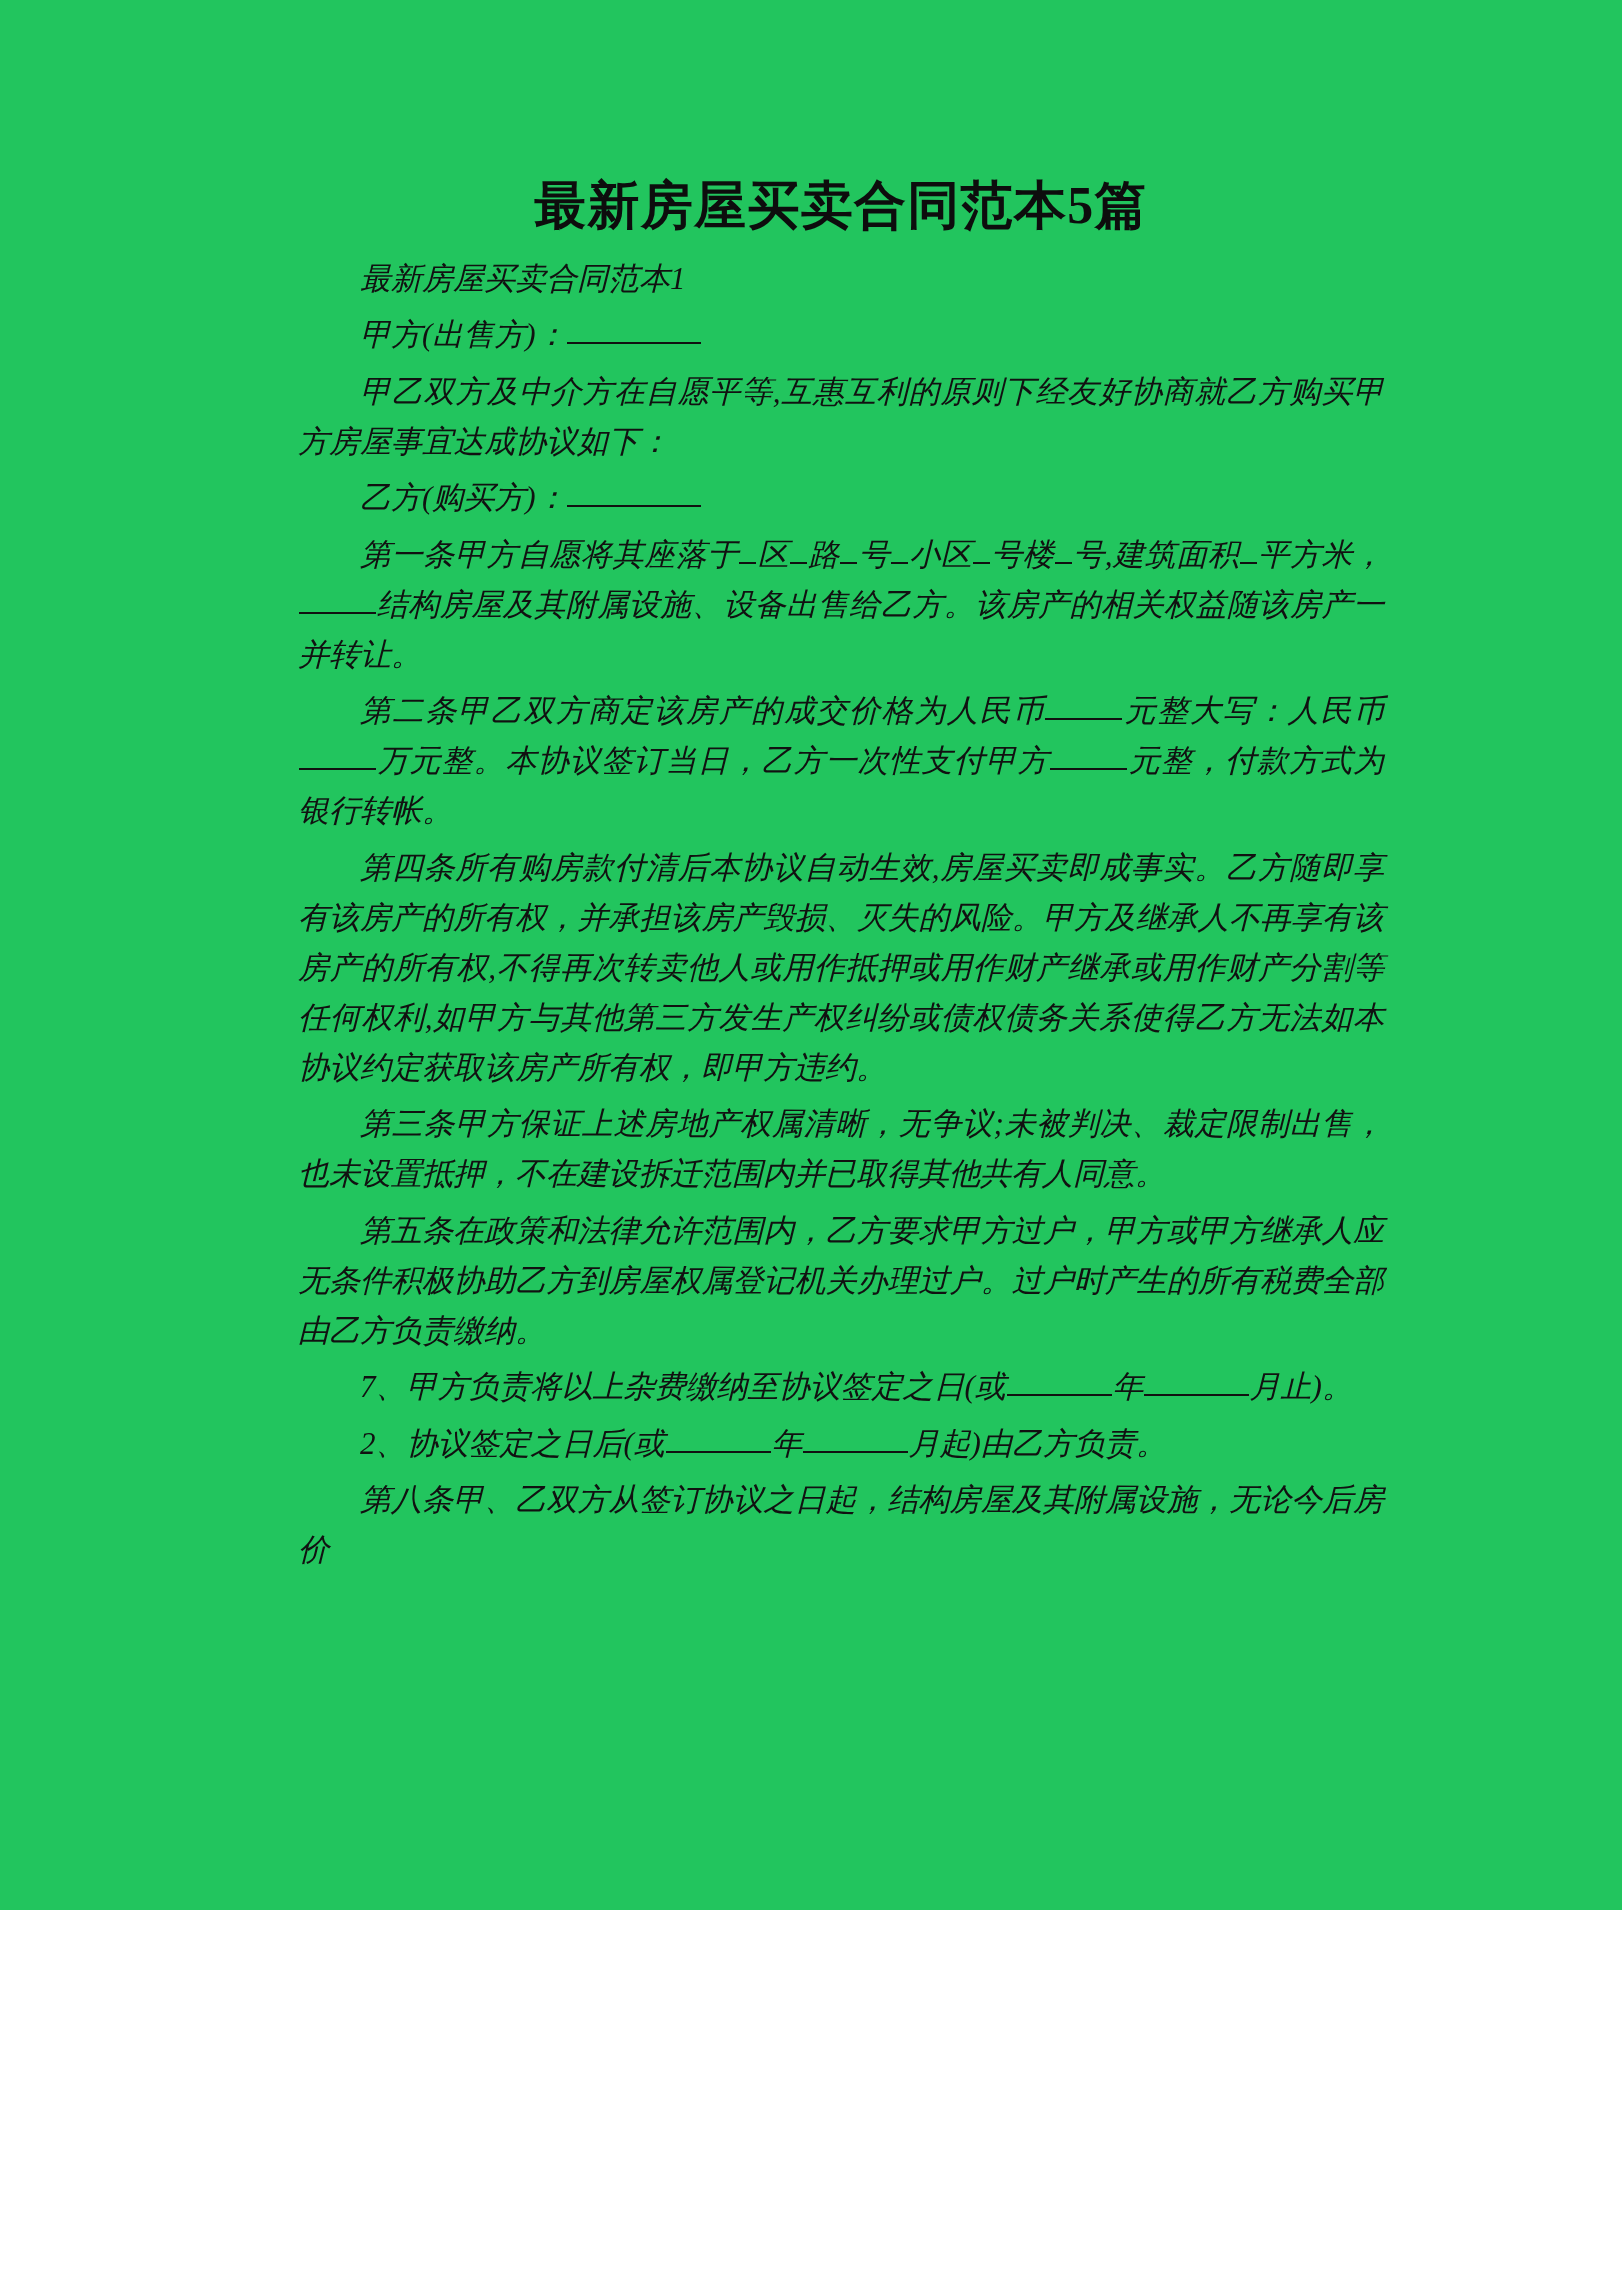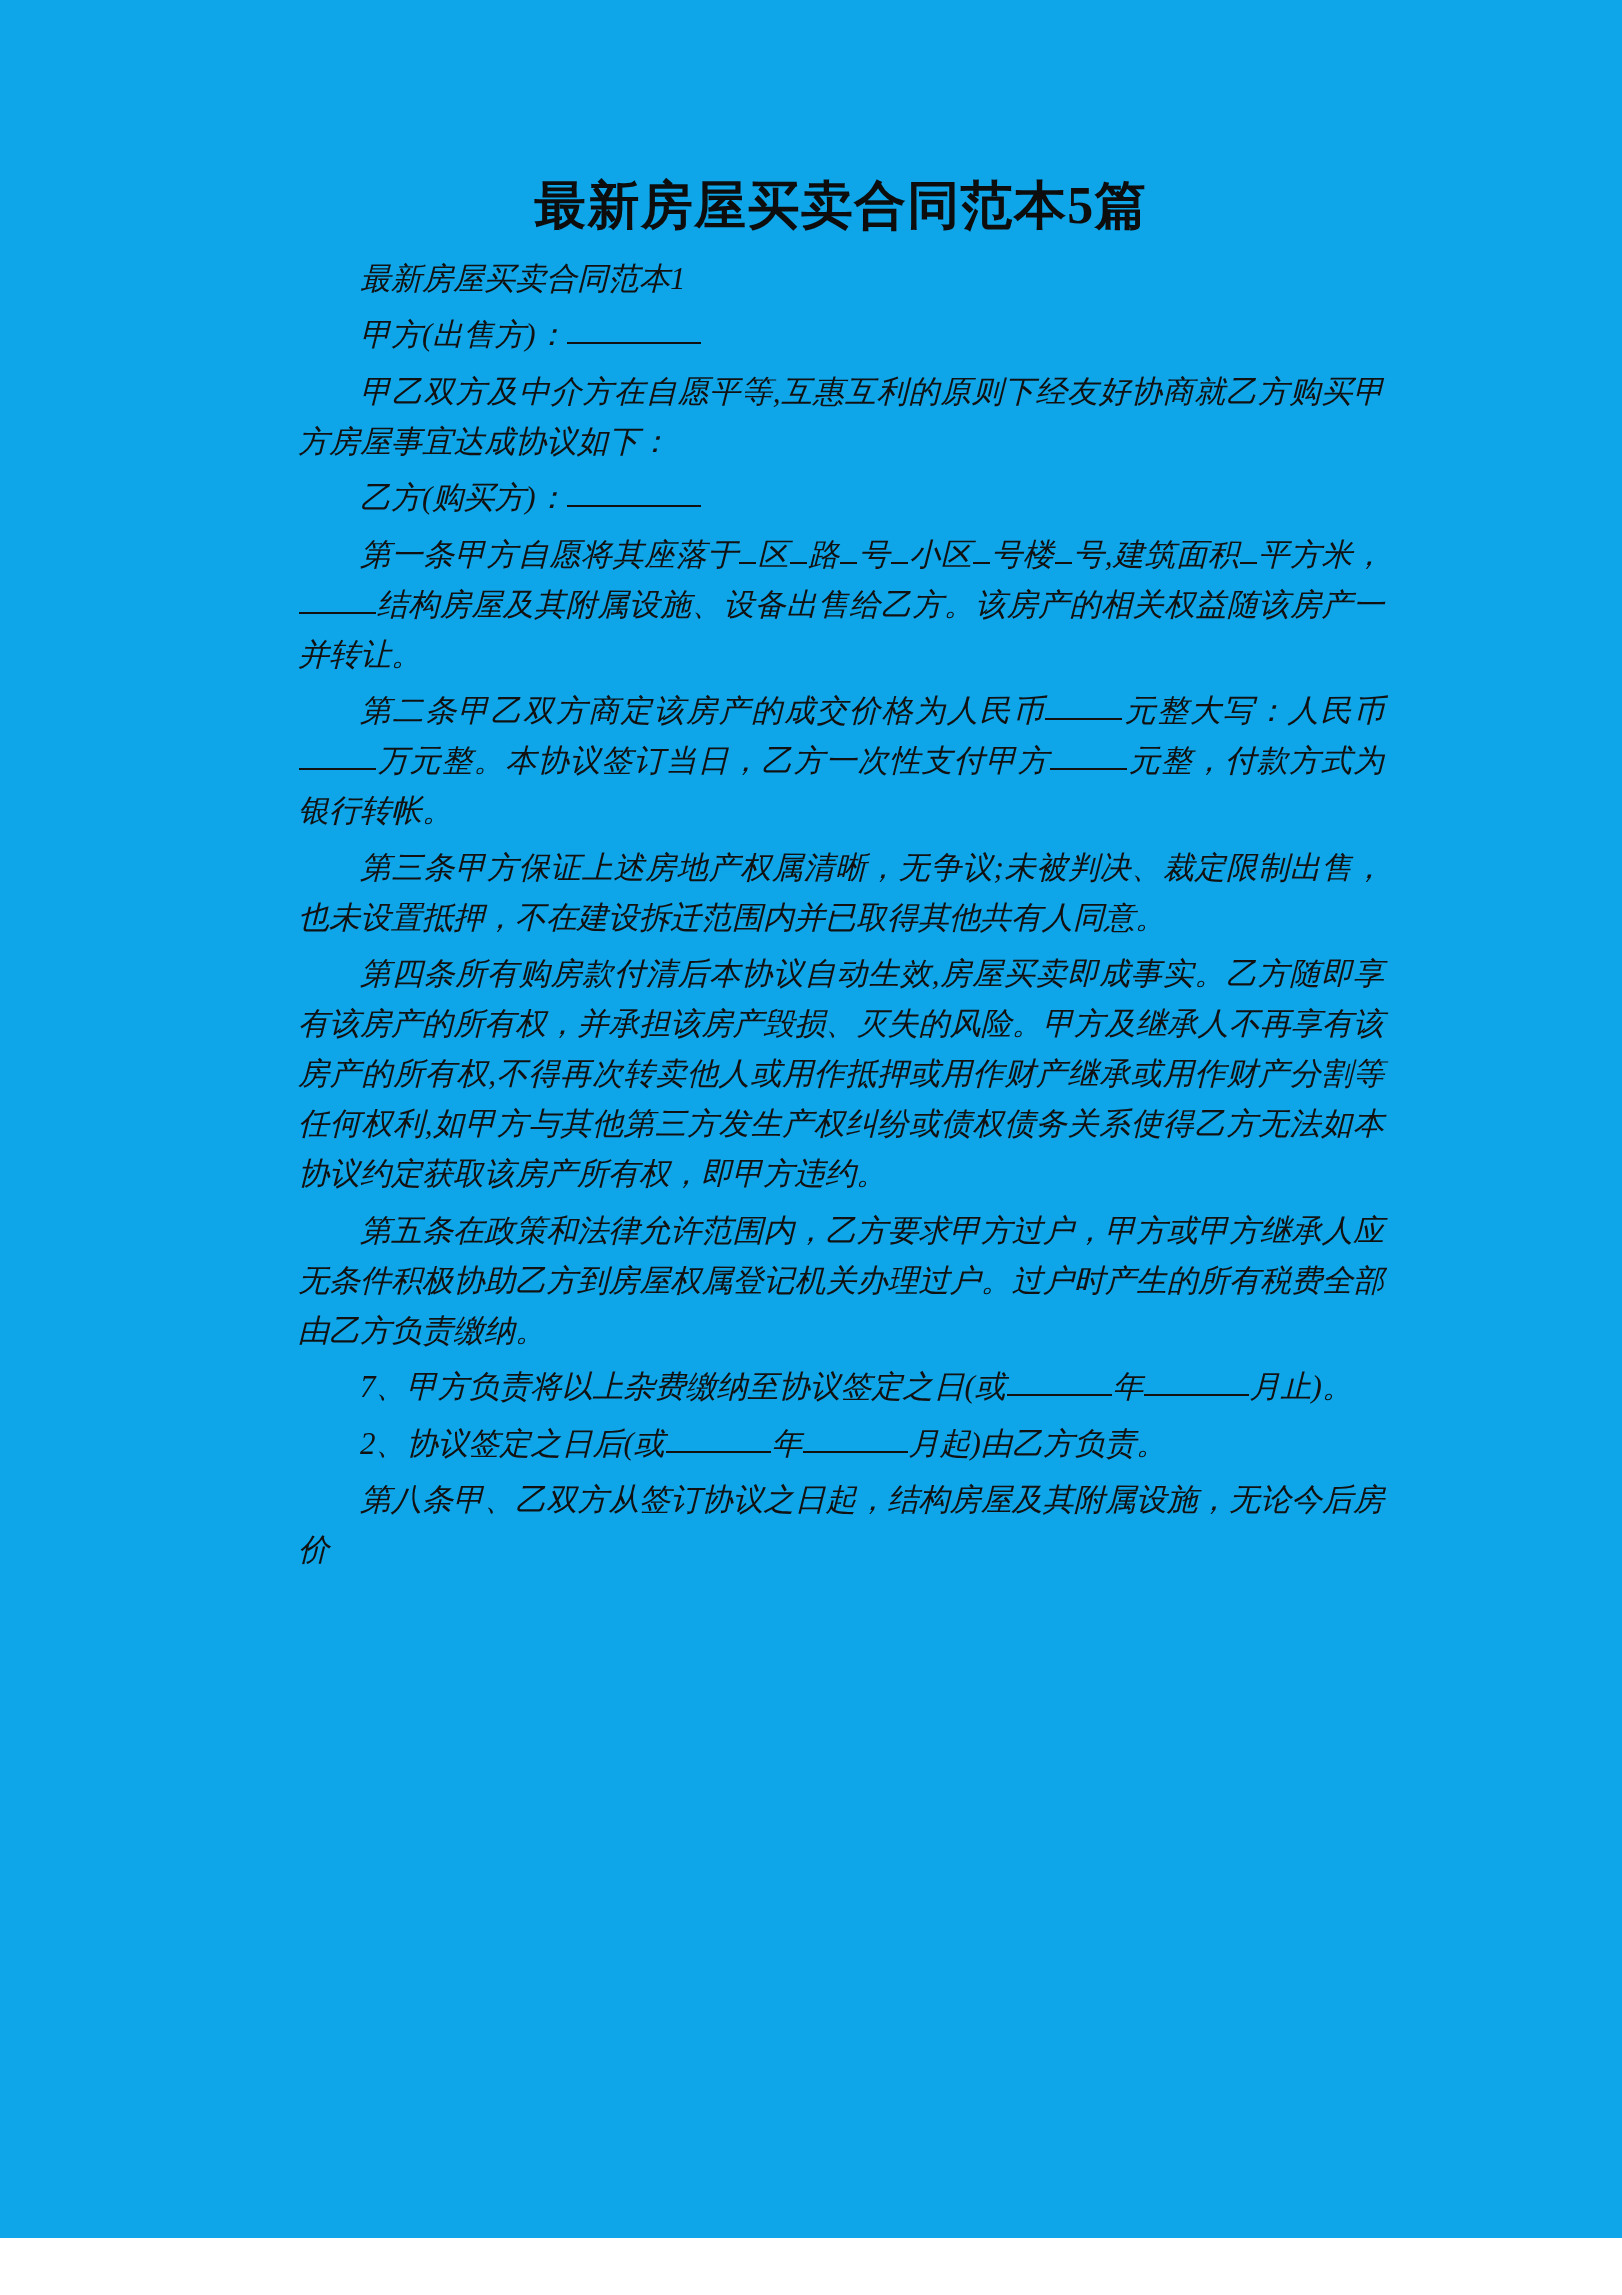--- a/index.html
+++ b/index.html
@@ -4,22 +4,22 @@
 <title>最新房屋买卖合同范本5篇</title>
 <style>
   html, body {
     margin: 0;
     padding: 0;
     background: #ffffff;
   }
   .page {
     position: relative;
     width: 1623px;
-    height: 2238px;
-    background: #0ea5e9;
+    height: 1910px;
+    background: #22c55e;
     overflow: hidden;
     box-sizing: border-box;
   }
   .content {
     position: absolute;
     left: 298px;
     top: 173px;
     width: 1086px;
   }
   .doc-title {
@@ -73,23 +73,23 @@
     <p class="para indent"><span>甲方(出售方)：</span><span class="blank w-xl"></span></p>
 
     <p class="para indent">甲乙双方及中介方在自愿平等,互惠互利的原则下经友好协商就乙方购买甲方房屋事宜达成协议如下：</p>
 
     <p class="para indent"><span>乙方(购买方)：</span><span class="blank w-xl"></span></p>
 
     <p class="para indent"><span>第一条甲方自愿将其座落于</span><span class="blank w-sm"></span><span>区</span><span class="blank w-sm"></span><span>路</span><span class="blank w-sm"></span><span>号</span><span class="blank w-sm"></span><span>小区</span><span class="blank w-sm"></span><span>号楼</span><span class="blank w-sm"></span><span>号,建筑面积</span><span class="blank w-sm"></span><span>平方米，</span><span class="blank w-md"></span><span>结构房屋及其附属设施、设备出售给乙方。该房产的相关权益随该房产一并转让。</span></p>
 
     <p class="para indent"><span>第二条甲乙双方商定该房产的成交价格为人民币</span><span class="blank w-md"></span><span>元整大写：人民币</span><span class="blank w-md"></span><span>万元整。本协议签订当日，乙方一次性支付甲方</span><span class="blank w-md"></span><span>元整，付款方式为银行转帐。</span></p>
 
+    <p class="para indent">第四条所有购房款付清后本协议自动生效,房屋买卖即成事实。乙方随即享有该房产的所有权，并承担该房产毁损、灭失的风险。甲方及继承人不再享有该房产的所有权,不得再次转卖他人或用作抵押或用作财产继承或用作财产分割等任何权利,如甲方与其他第三方发生产权纠纷或债权债务关系使得乙方无法如本协议约定获取该房产所有权，即甲方违约。</p>
+
     <p class="para indent">第三条甲方保证上述房地产权属清晰，无争议;未被判决、裁定限制出售，也未设置抵押，不在建设拆迁范围内并已取得其他共有人同意。</p>
-
-    <p class="para indent">第四条所有购房款付清后本协议自动生效,房屋买卖即成事实。乙方随即享有该房产的所有权，并承担该房产毁损、灭失的风险。甲方及继承人不再享有该房产的所有权,不得再次转卖他人或用作抵押或用作财产继承或用作财产分割等任何权利,如甲方与其他第三方发生产权纠纷或债权债务关系使得乙方无法如本协议约定获取该房产所有权，即甲方违约。</p>
 
     <p class="para indent">第五条在政策和法律允许范围内，乙方要求甲方过户，甲方或甲方继承人应无条件积极协助乙方到房屋权属登记机关办理过户。过户时产生的所有税费全部由乙方负责缴纳。</p>
 
 
     <p class="para indent"><span>7、甲方负责将以上杂费缴纳至协议签定之日(或</span><span class="blank w-lg"></span><span>年</span><span class="blank w-lg"></span><span>月止)。</span></p>
 
     <p class="para indent"><span>2、协议签定之日后(或</span><span class="blank w-lg"></span><span>年</span><span class="blank w-lg"></span><span>月起)由乙方负责。</span></p>
 
 
     <p class="para indent">第八条甲、乙双方从签订协议之日起，结构房屋及其附属设施，无论今后房价</p>

